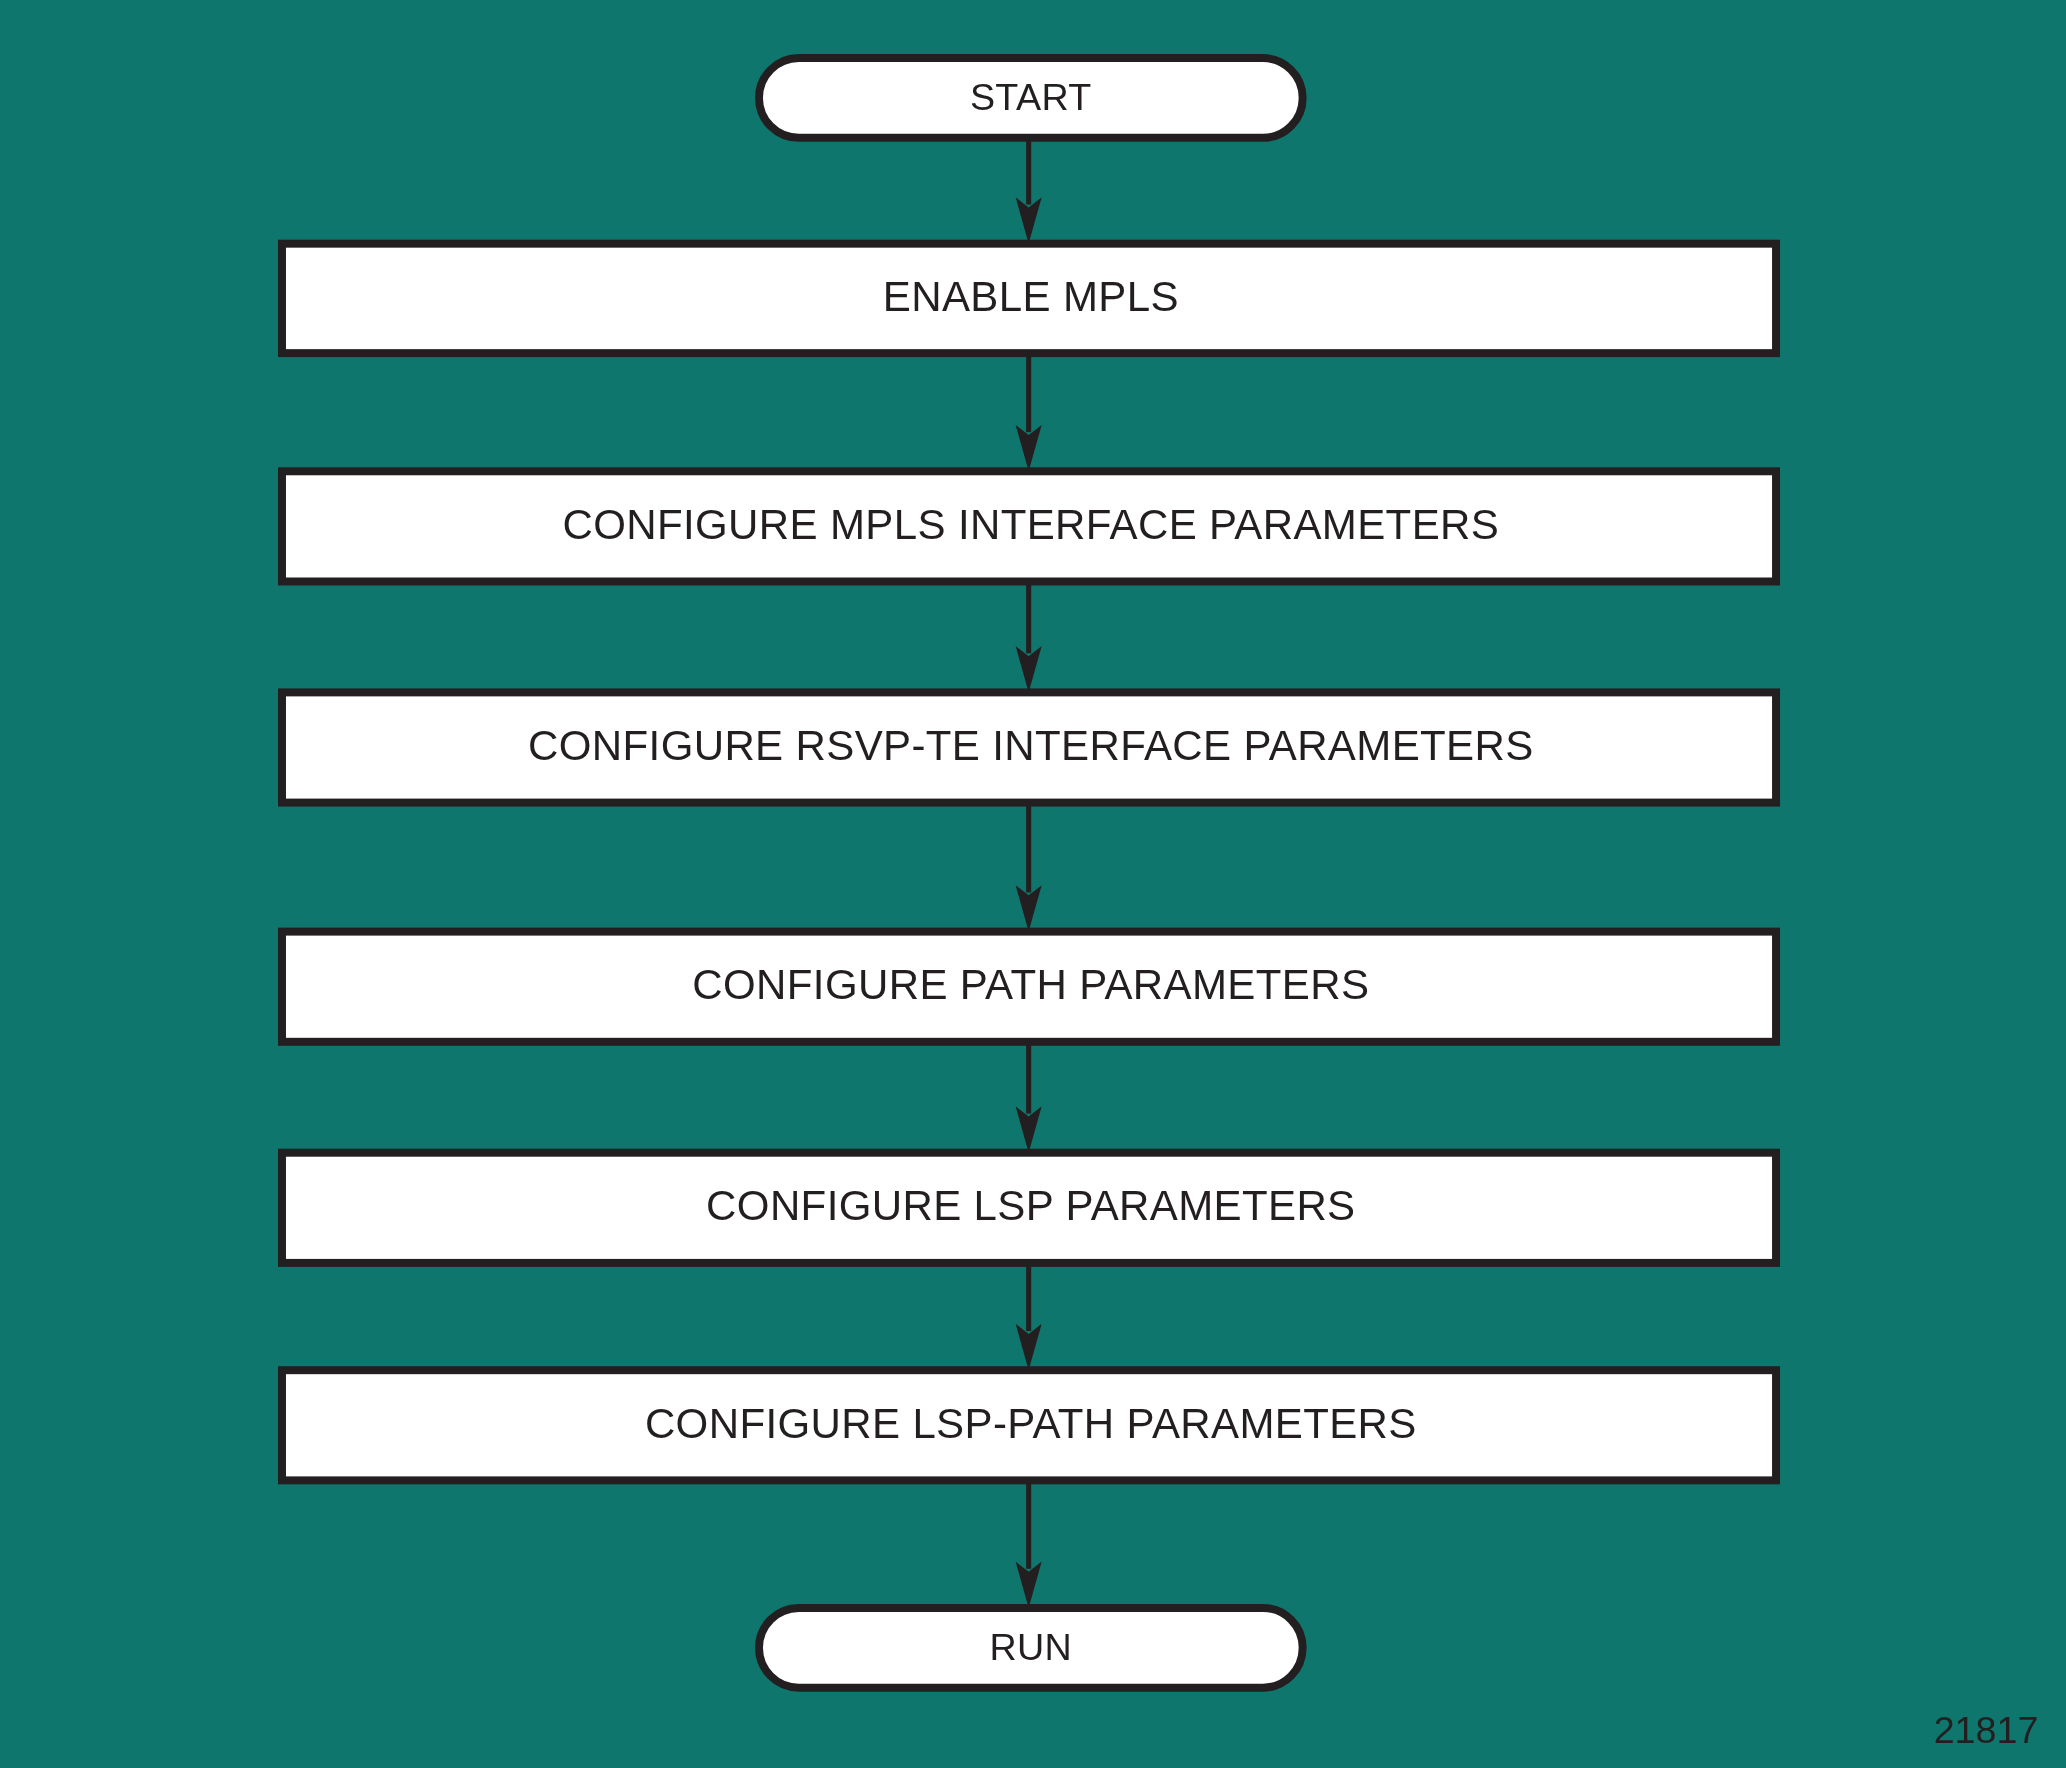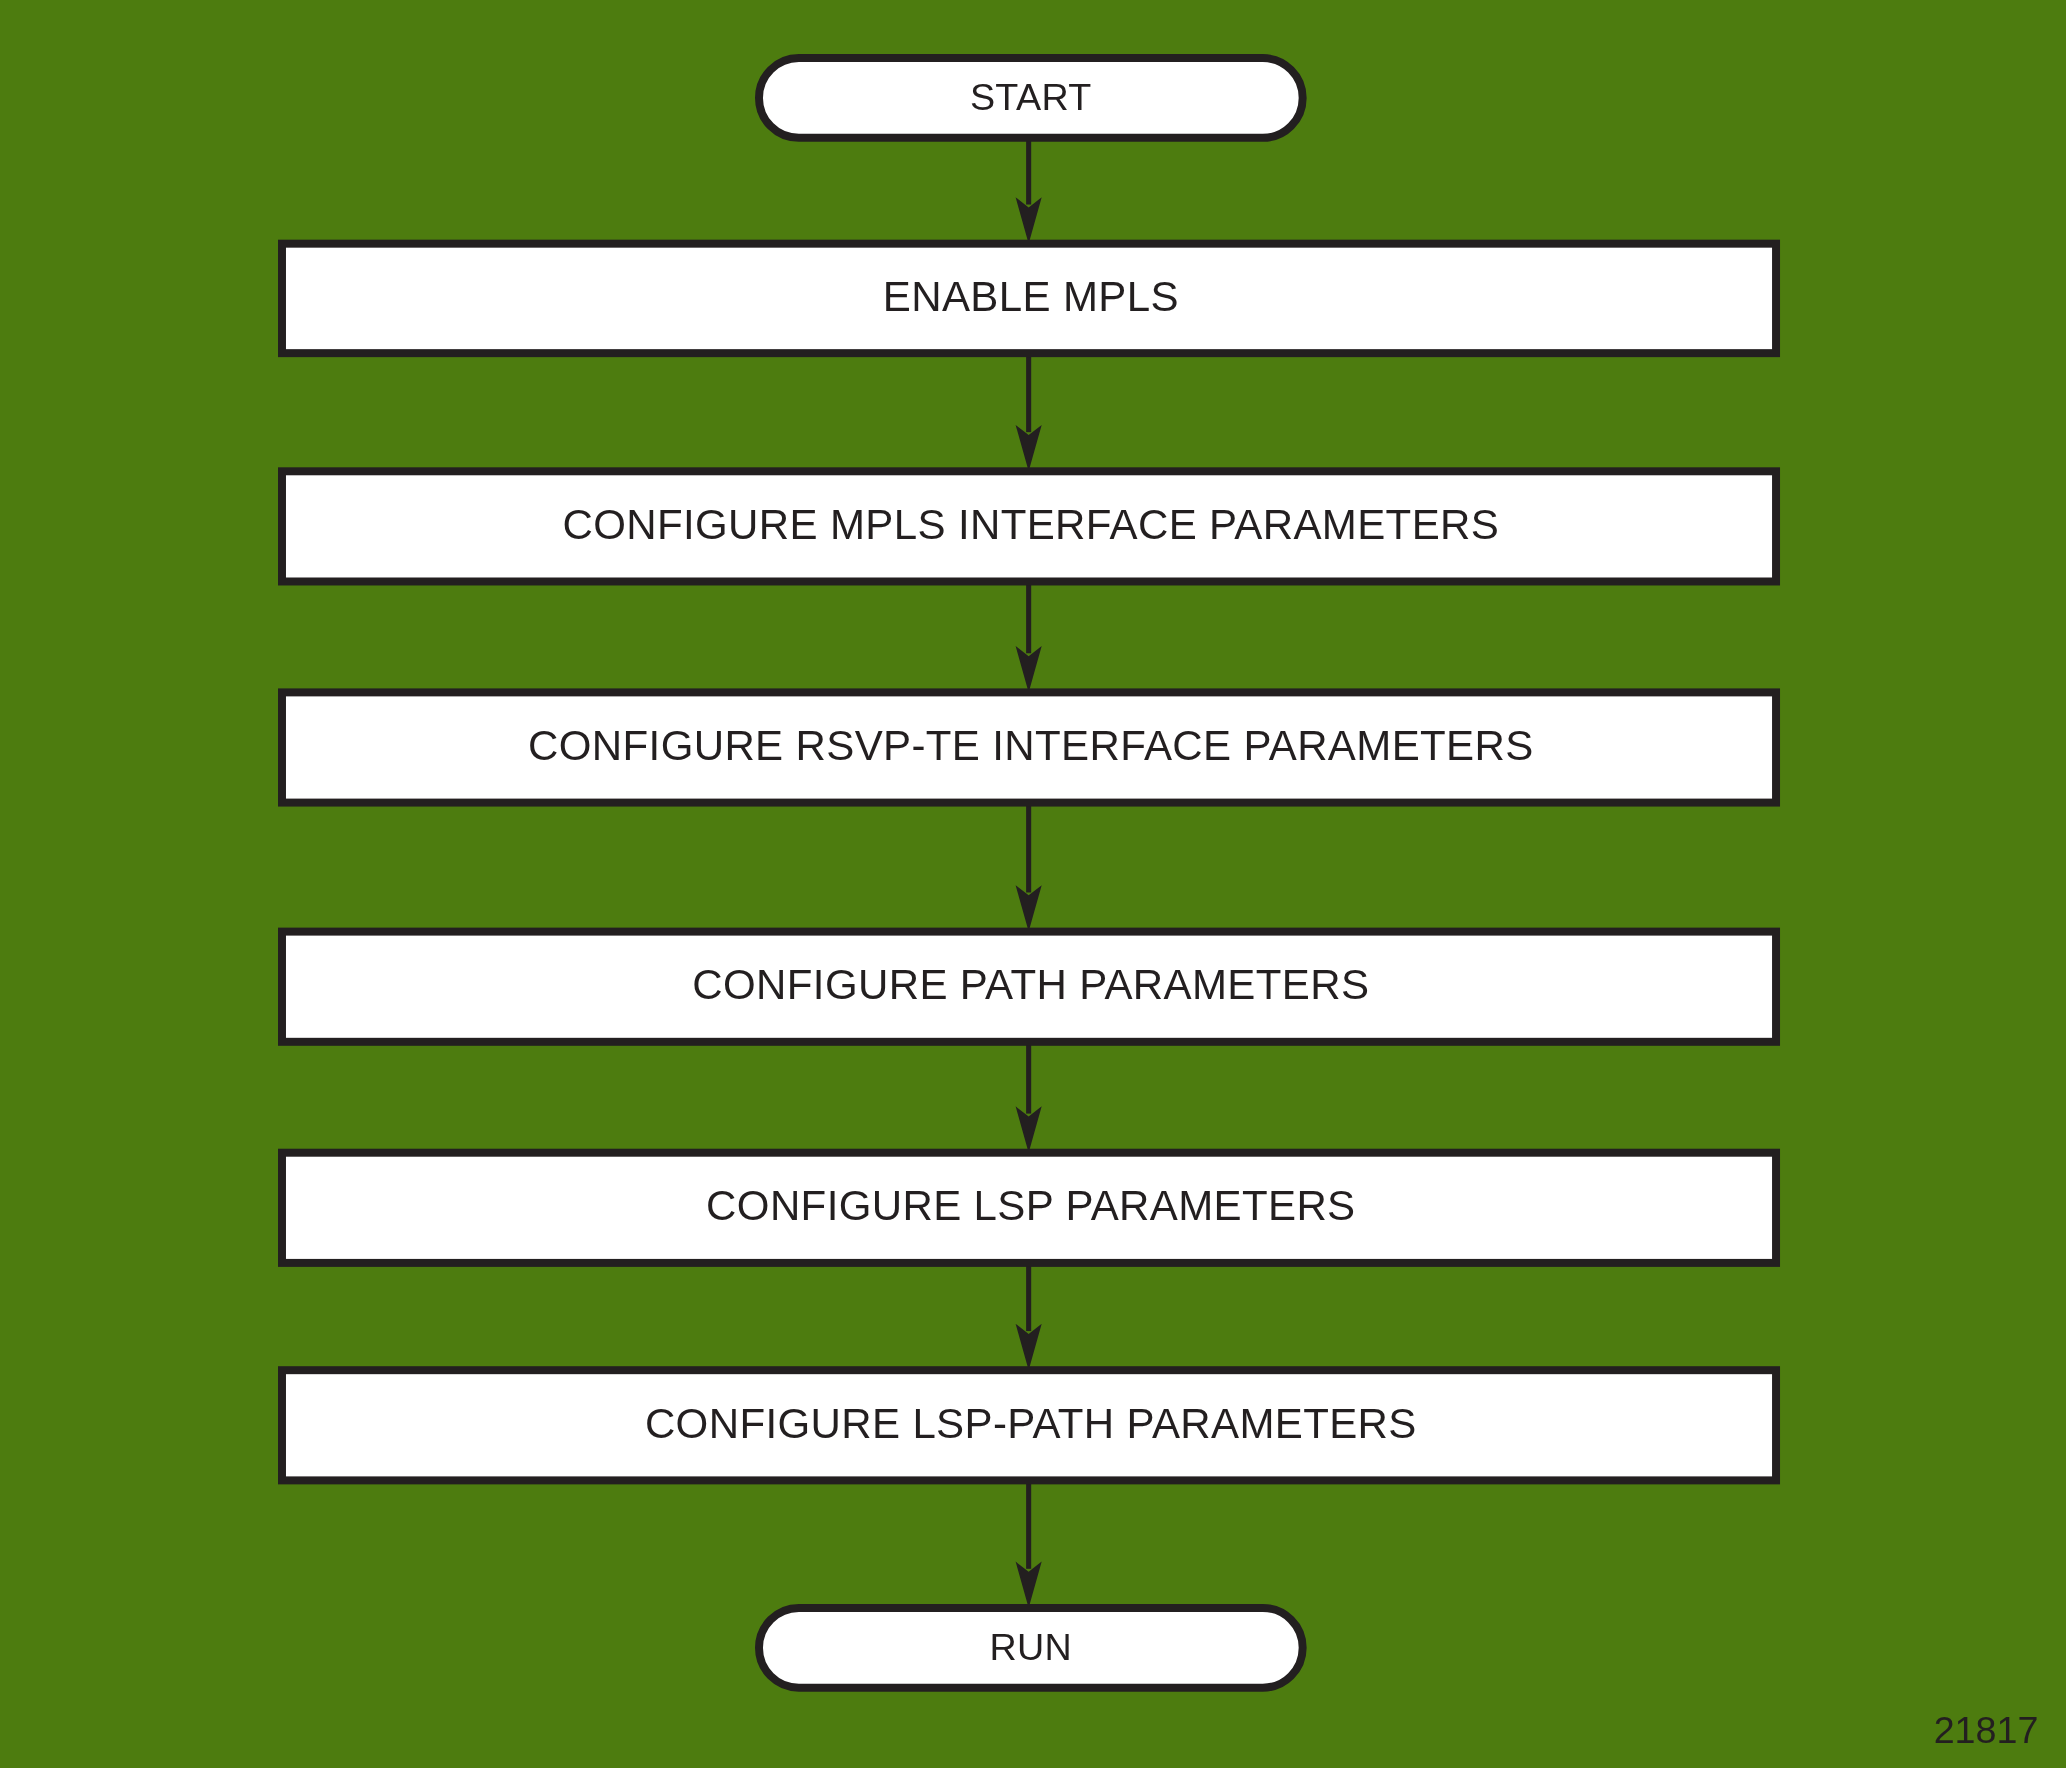--- a/index.html
+++ b/index.html
@@ -61,21 +61,21 @@
     fill: #231F20;
     font-family: "Liberation Sans", sans-serif;
     font-size: 52px;
     text-anchor: end;
     dominant-baseline: middle;
   }
 </style>
 </head>
 <body style="background: rgb(255, 255, 255);">
 
-<div id="canvas" style="background: #4d7c0f;">
+<div id="canvas" style="background: #0f766e;">
 
   <svg id="flow-svg" viewBox="0 0 2850 2440" xmlns="http://www.w3.org/2000/svg">
 
     <g>
       <line class="connector-line" x1="1419" y1="190" x2="1419" y2="282" stroke="#231F20"></line>
       <path class="arrow-head" d="M 1401,272 L 1419,336 L 1437,272 L 1419,286 Z" fill="#231F20"></path>
     </g>
     <g>
       <line class="connector-line" x1="1419" y1="487" x2="1419" y2="596" stroke="#231F20"></line>
       <path class="arrow-head" d="M 1401,586 L 1419,650 L 1437,586 L 1419,600 Z" fill="#231F20"></path>

